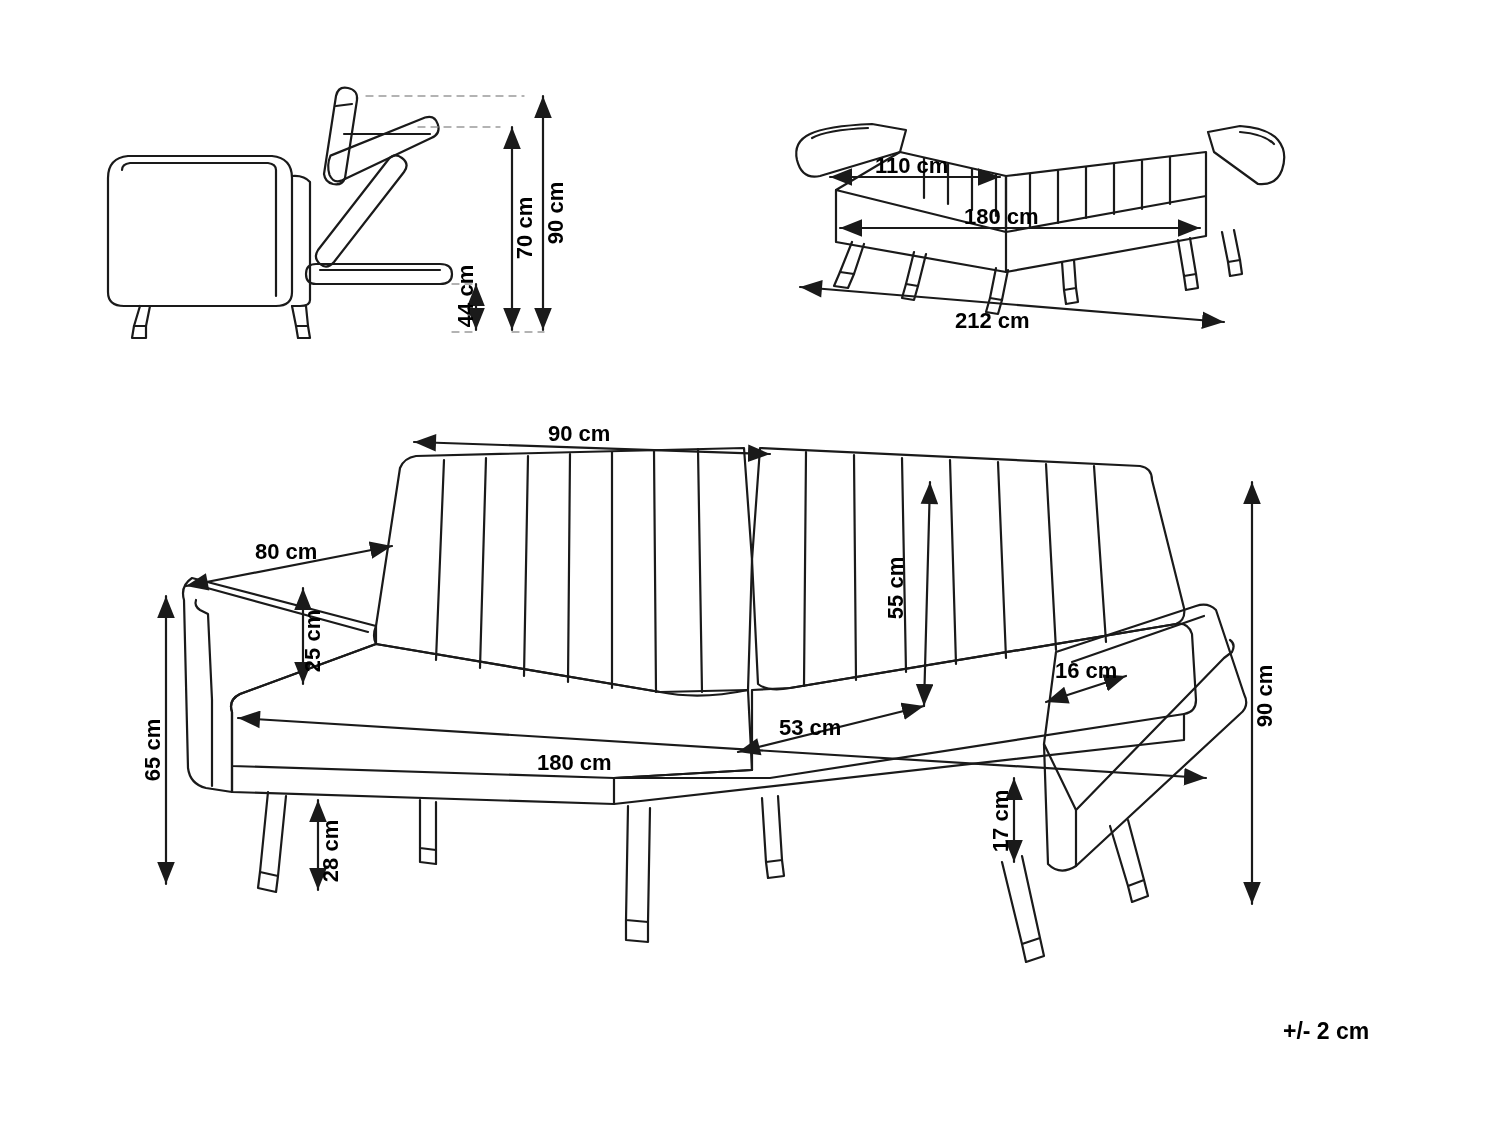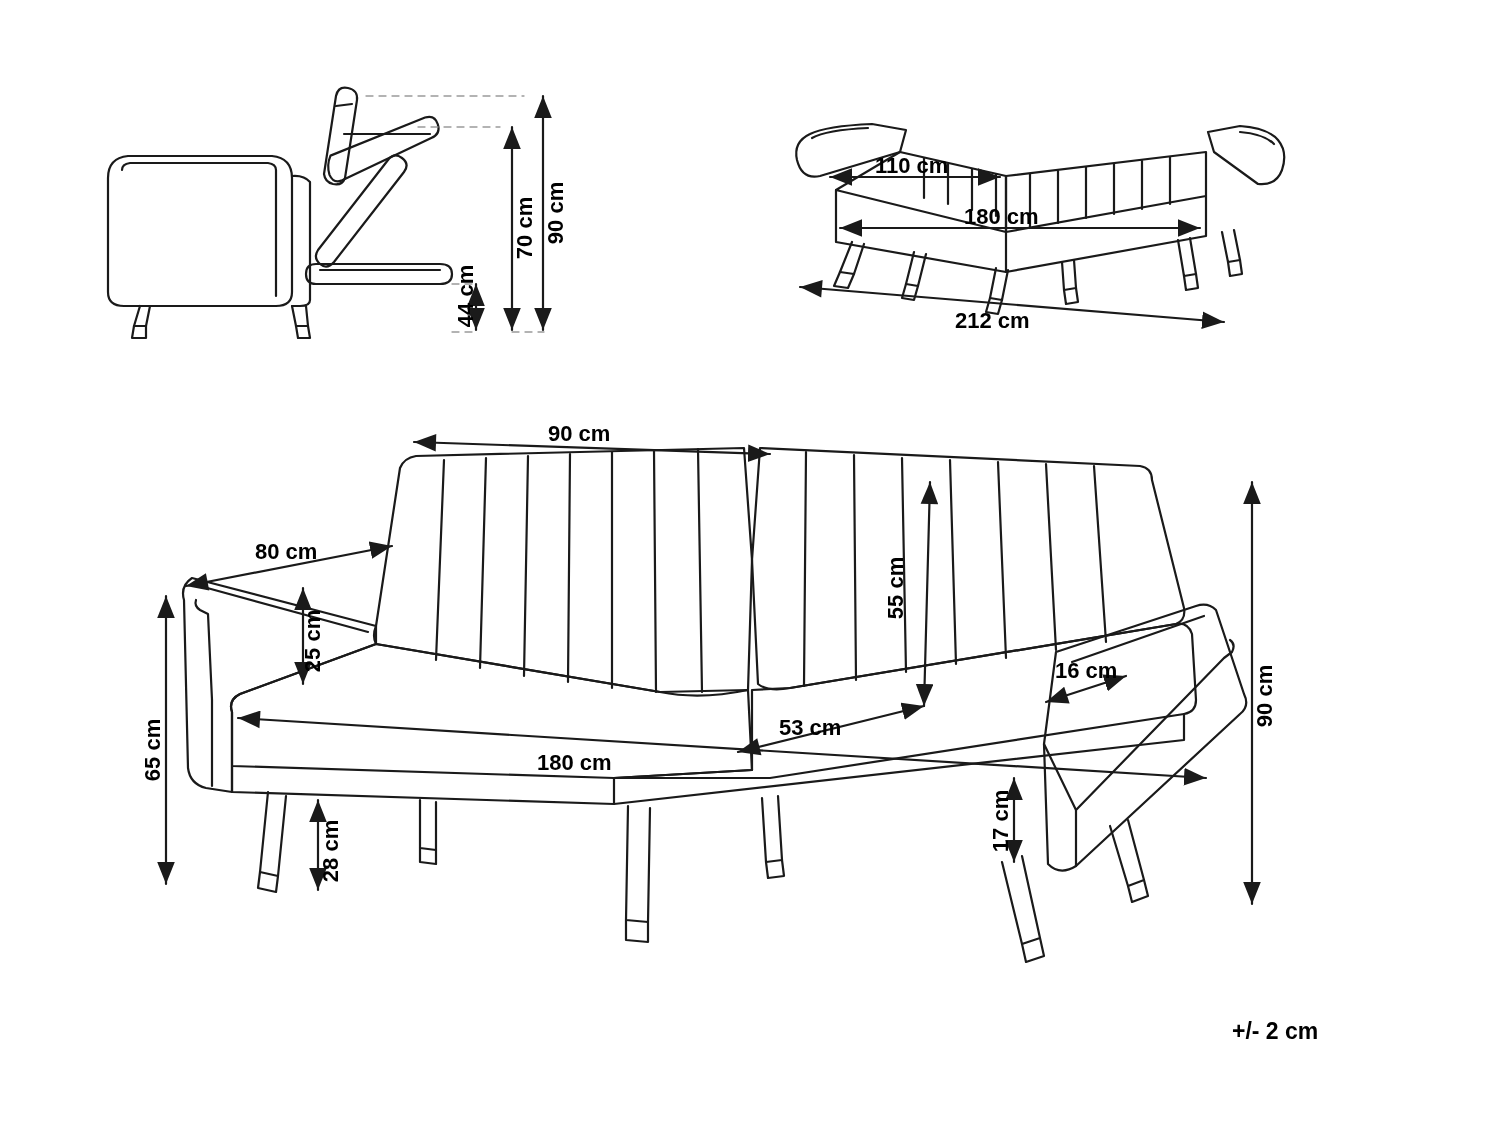--- a/index.html
+++ b/index.html
@@ -194,15 +194,15 @@
   <text class="dim-label" font-size="22" transform="translate(160,750) rotate(-90)" text-anchor="middle">65 cm</text>
   <text class="dim-label" font-size="22" transform="translate(338,851) rotate(-90)" text-anchor="middle">28 cm</text>
   <text class="dim-label" font-size="22" x="537" y="770">180 cm</text>
   <text class="dim-label" font-size="22" x="779" y="735">53 cm</text>
   <text class="dim-label" font-size="22" transform="translate(903,588) rotate(-90)" text-anchor="middle">55 cm</text>
   <text class="dim-label" font-size="22" x="1055" y="678">16 cm</text>
   <text class="dim-label" font-size="22" transform="translate(1008,821) rotate(-90)" text-anchor="middle">17 cm</text>
   <text class="dim-label" font-size="22" transform="translate(1272,696) rotate(-90)" text-anchor="middle">90 cm</text>
 </svg>
 
-<div class="tol" style="left:1232px; top:1018px;">+/- 2 cm</div>
+<div class="tol" style="left:1283px; top:1018px;">+/- 2 cm</div>
 
 </div>
 
 </body></html>

